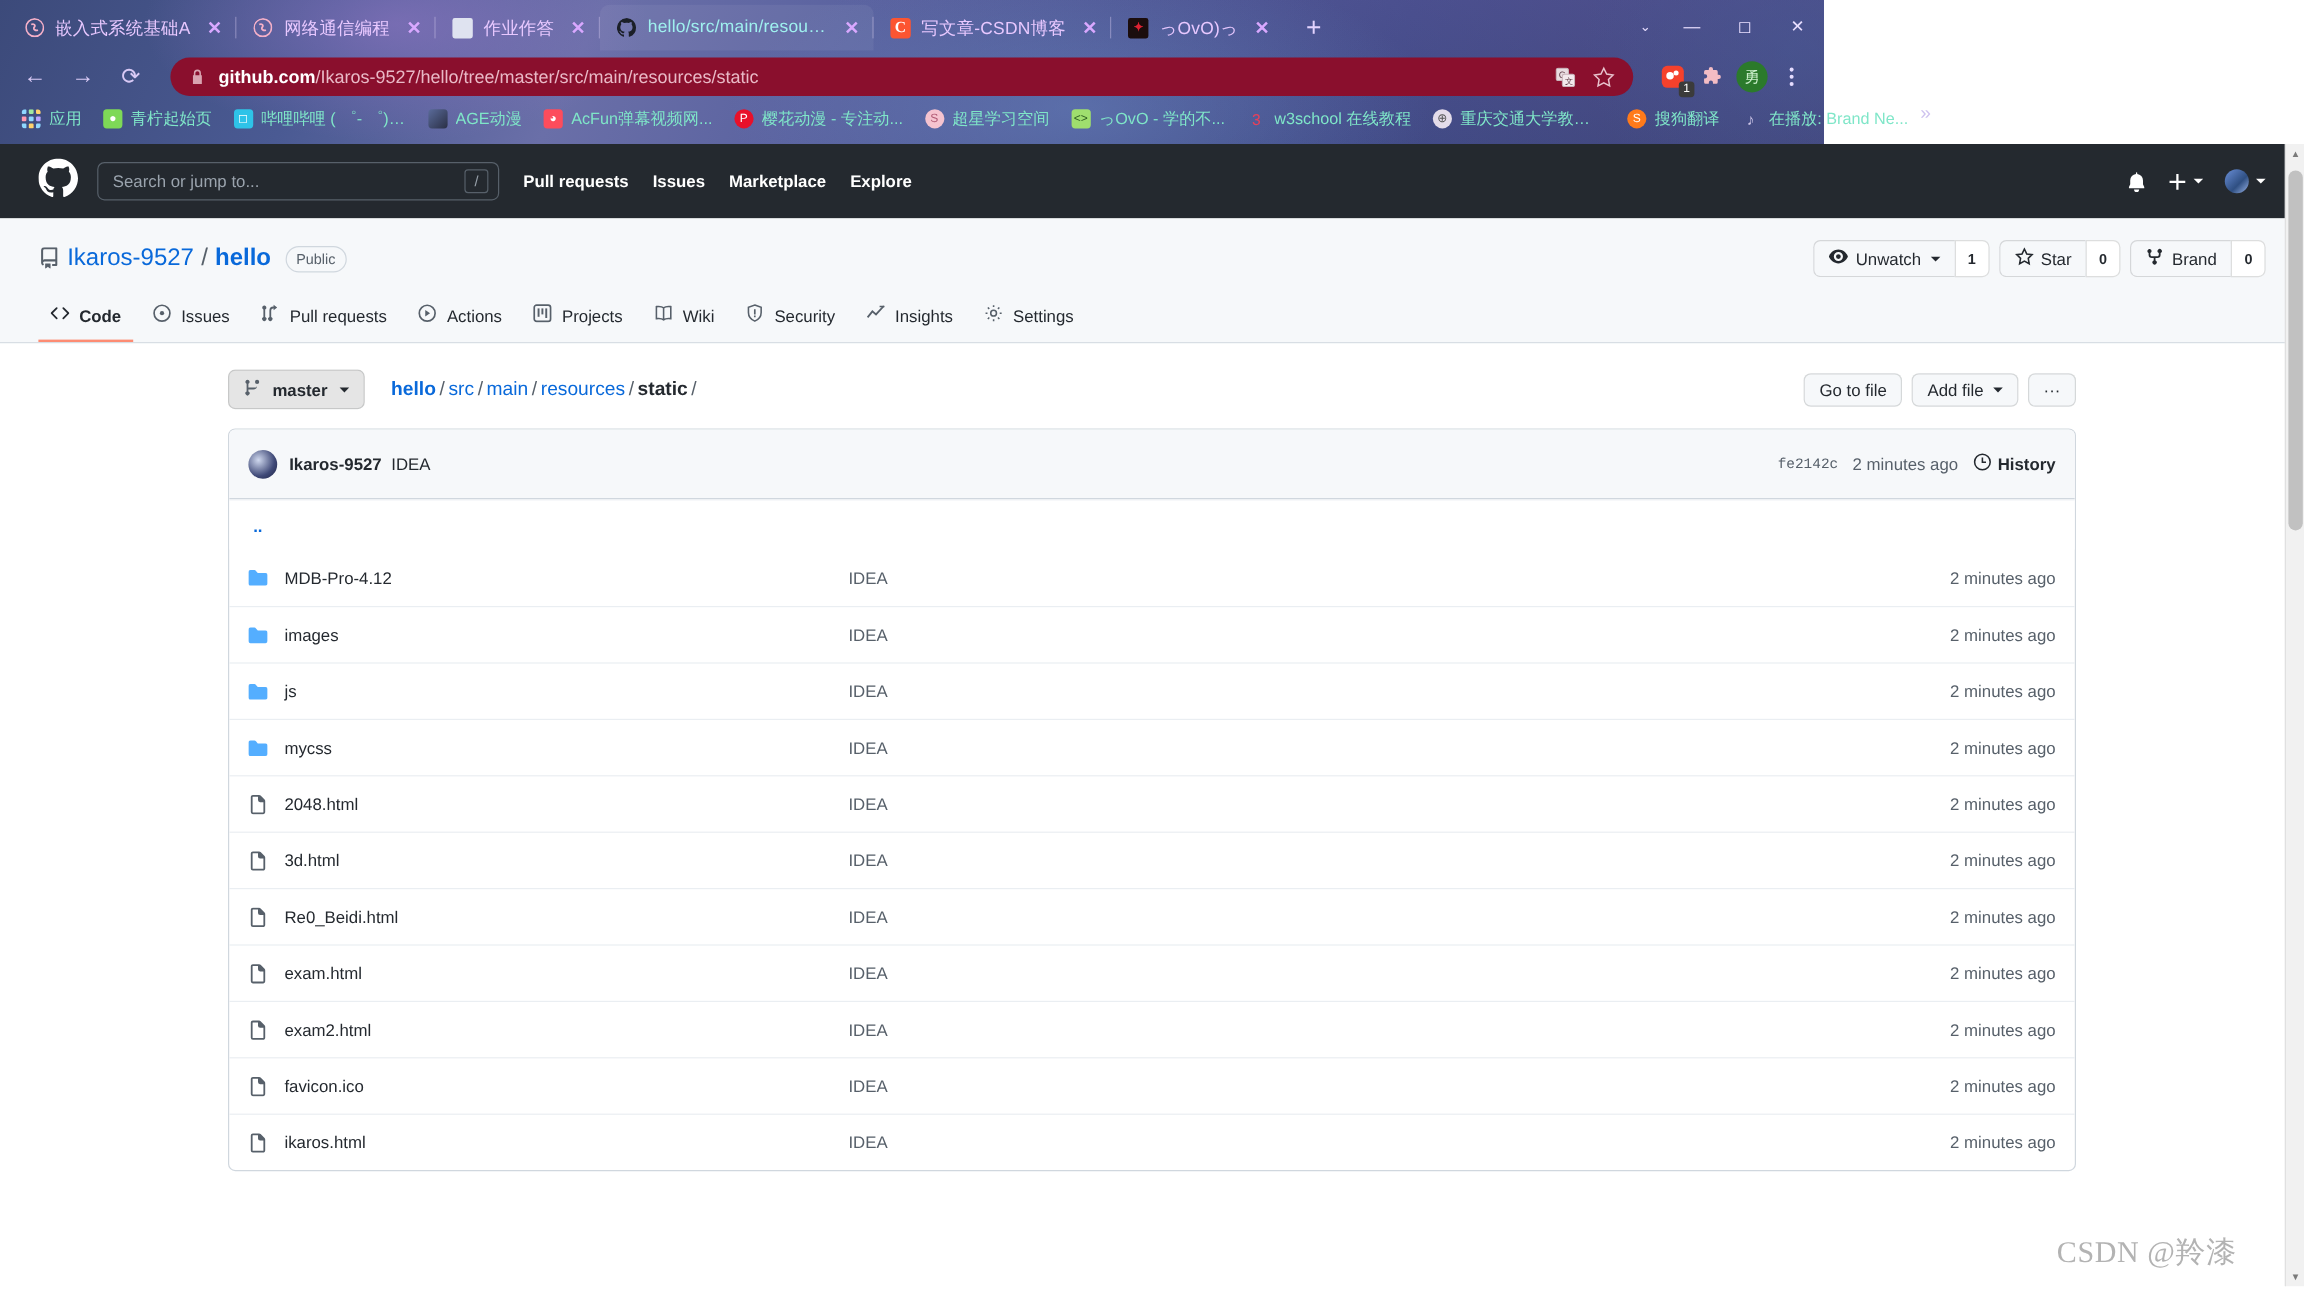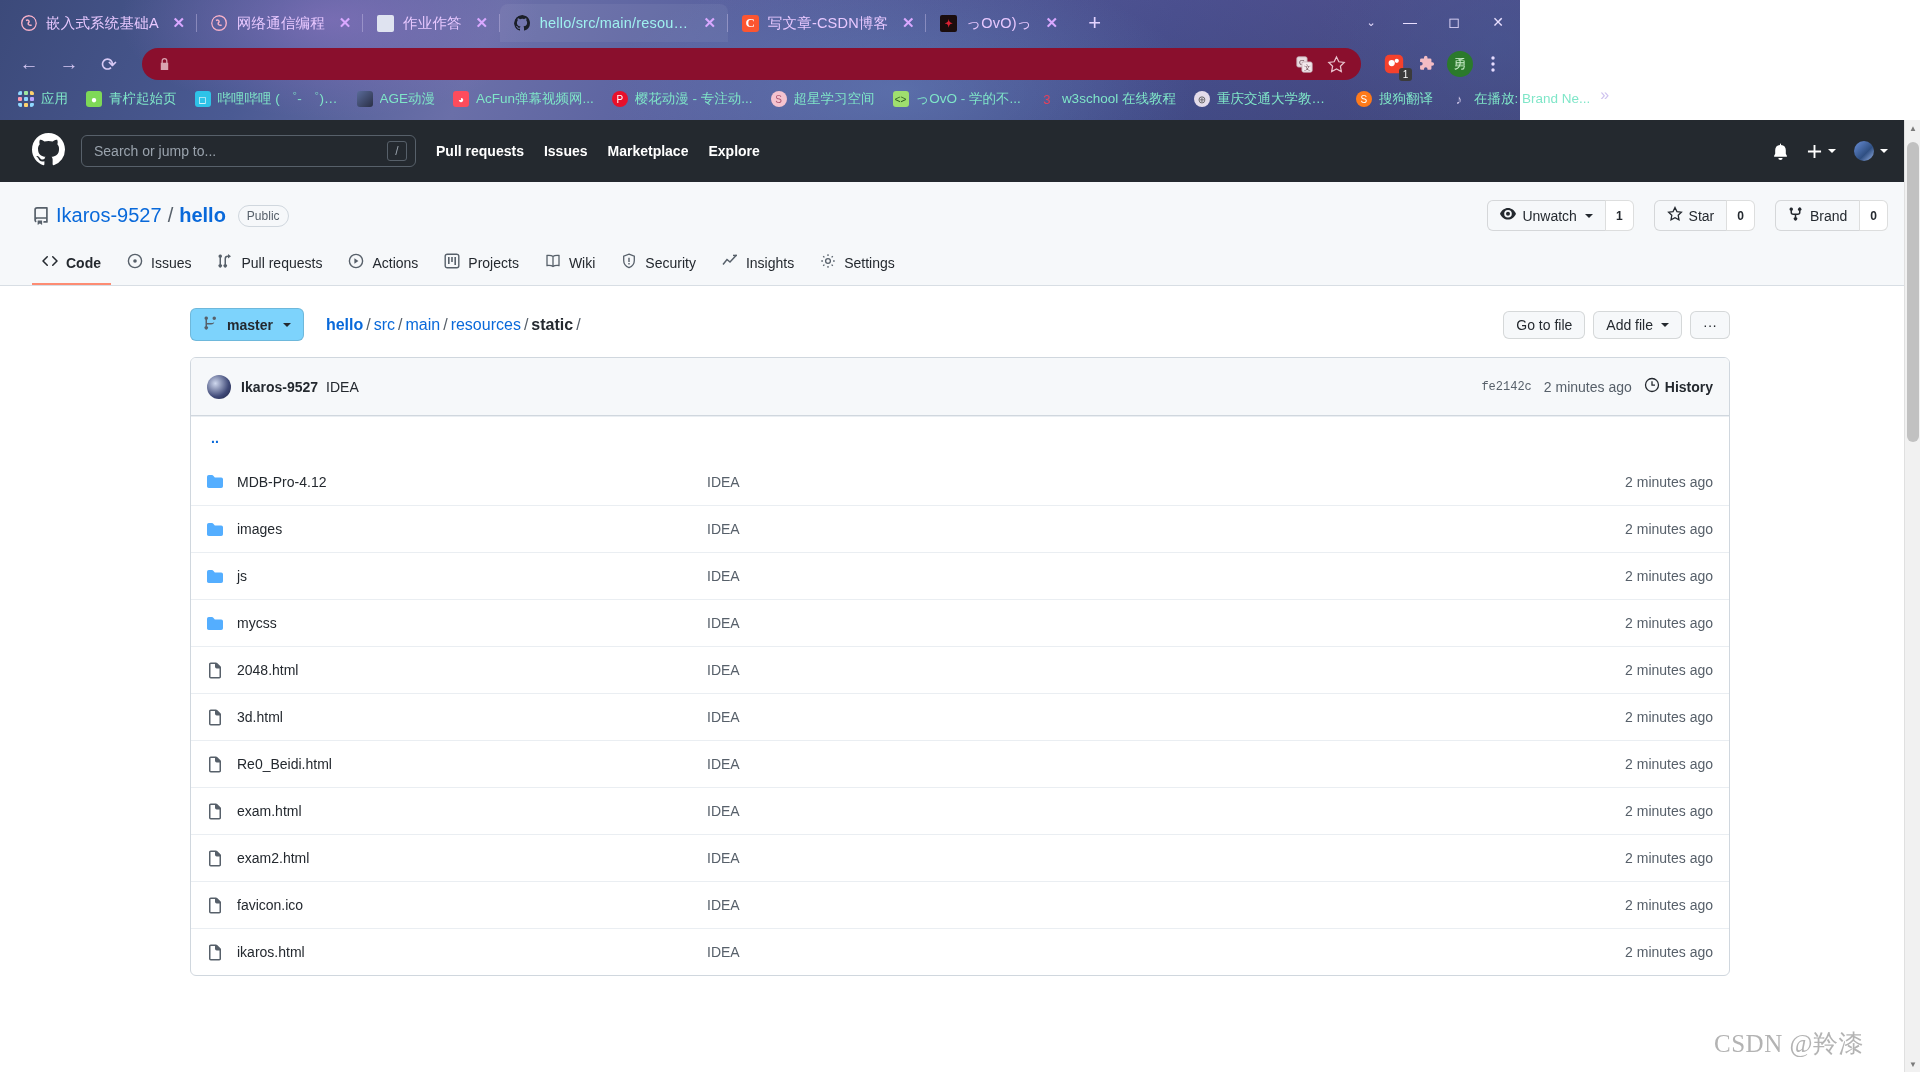--- a/index.html
+++ b/index.html
@@ -171,21 +171,21 @@
   #repo-title-row { display: flex; align-items: center; }
   #repo-title { display: flex; align-items: center; gap: 6px; font-size: 20px; }
   #repo-title a { color: #0969da; text-decoration: none; }
   #repo-owner { font-weight: 400; }
   #repo-name { font-weight: 600; }
   #repo-slash { color: #57606a; font-weight: 300; }
   #repo-visibility {
     border: 1px solid #d0d7de; border-radius: 2em; color: #57606a;
     font-size: 12px; padding: 1px 8px; margin-left: 6px; line-height: 18px;
   }
-  #repo-actions { margin-left: auto; display: flex; gap: 20px; }
+  #repo-actions { margin-left: auto; display: flex; gap: 8px; }
   .btn-group { display: flex; align-items: stretch; }
   .btn {
     background: #f6f8fa; border: 1px solid rgba(27,31,36,.15);
     border-radius: 6px; font-size: 14px; color: #24292f;
     display: flex; align-items: center; gap: 6px;
     padding: 5px 12px; white-space: nowrap; font-weight: 500;
   }
   .btn-group .btn:first-child { border-radius: 6px 0 0 6px; border-right: none; }
   .btn-count {
     background: #fff; border: 1px solid rgba(27,31,36,.15); border-radius: 0 6px 6px 0;
@@ -200,21 +200,21 @@
     padding: 8px 10px 11px 10px; font-size: 14px; color: #24292f;
     border-bottom: 2px solid transparent; white-space: nowrap;
   }
   .repo-tab.selected { font-weight: 600; border-bottom-color: #fd8c73; }
   .repo-tab svg { flex: 0 0 auto; }
 
   
   #repo-content { padding: 22px 190px 0 190px; }
   #file-nav-row { display: flex; align-items: center; margin-bottom: 16px; }
   #branch-btn {
-    background: #7dd3fc; border: 1px solid rgba(27,31,36,.15); border-radius: 6px;
+    background: #e5e5e5; border: 1px solid rgba(27,31,36,.15); border-radius: 6px;
     font-size: 14px; font-weight: 600; color: #24292f;
     display: flex; align-items: center; gap: 8px; padding: 6px 12px;
   }
   #breadcrumb { margin-left: 22px; font-size: 16px; display: flex; align-items: center; gap: 3px;}
   #breadcrumb .crumb { color: #0969da; text-decoration: none; }
   #breadcrumb .crumb.first { font-weight: 600; }
   #breadcrumb .crumb.current { color: #24292f; font-weight: 600; }
   #breadcrumb .sep { color: #57606a; }
   #file-nav-right { margin-left: auto; display: flex; gap: 8px; }
 
@@ -341,20 +341,21 @@
     <div class="nav-btn">←</div>
     <div class="nav-btn">→</div>
     <div class="nav-btn">⟳</div>
 
     <div id="omnibox">
       <span id="lock-icon">
         <svg width="13" height="15" viewBox="0 0 14 16">
             <path fill="#d9a3b0" d="M7 1a3.2 3.2 0 0 0-3.2 3.2V6H3v8h8V6h-.8V4.2A3.2 3.2 0 0 0 7 1zm0 1.4c1 0 1.8.8 1.8 1.8V6H5.2V4.2c0-1 .8-1.8 1.8-1.8z"></path>
           </svg>
       </span>
+      <span id="omnibox-url"><b>github.com</b><span>/Ikaros-9527/hello/tree/master/src/main/resources/static</span></span>
       <span id="omni-right">
         <span class="omni-icon">
           <svg width="17" height="17" viewBox="0 0 20 20">
               <rect x="1" y="1" width="12" height="12" rx="2" fill="#e9dce0" stroke="#c9b4ba"></rect>
               <text x="3.5" y="10.5" font-size="9" font-family="Liberation Sans" fill="#5c3a44">G</text>
               <rect x="7" y="7" width="12" height="12" rx="2" fill="#f3e9ec" stroke="#c9b4ba"></rect>
               <text x="9.5" y="16.5" font-size="8" font-family="Liberation Sans" fill="#5c3a44">文</text>
             </svg>
         </span>
         <span class="omni-icon">

